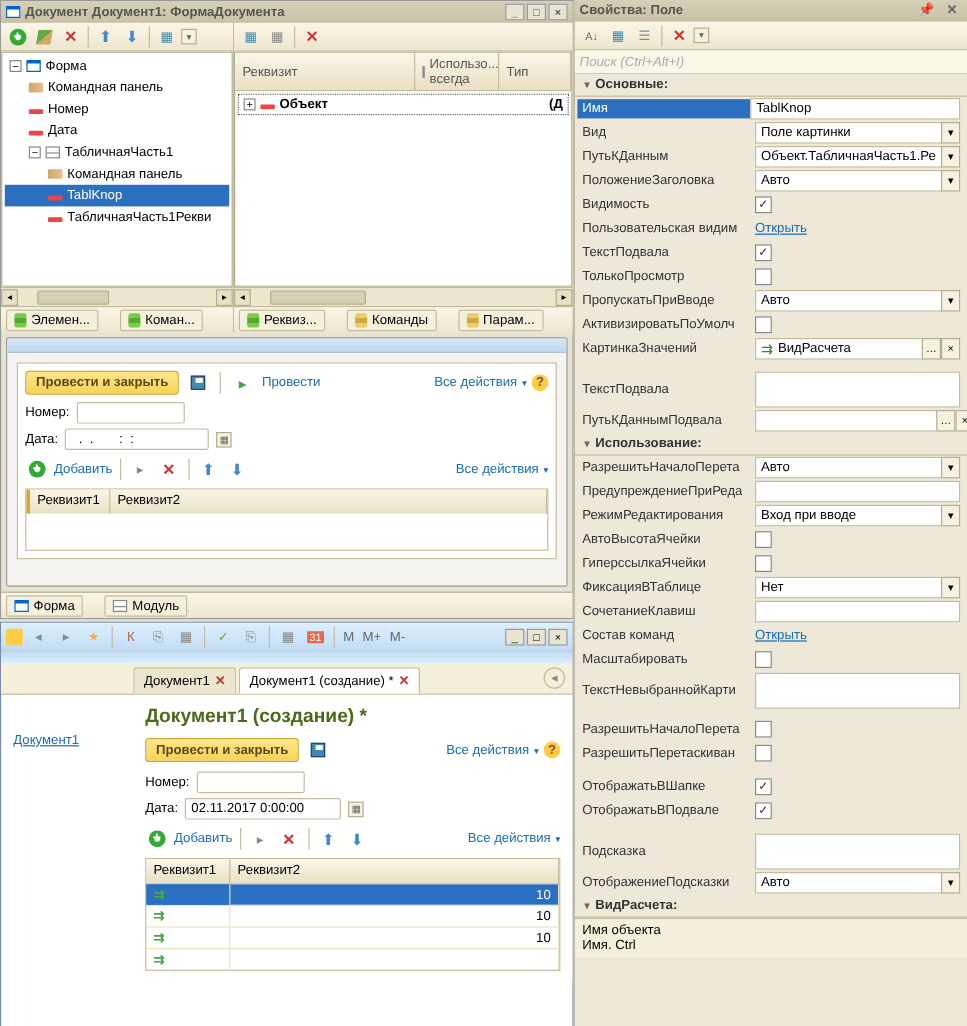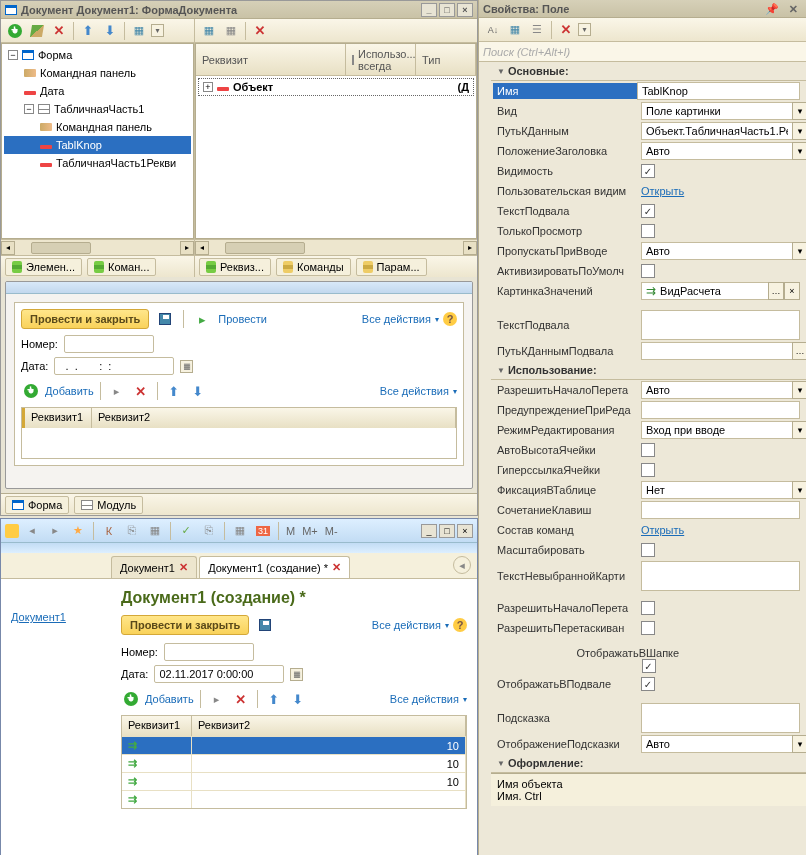--- a/index.html
+++ b/index.html
@@ -47,21 +47,21 @@
 .tree-node.selected { background: #2b6fc1; color: #fff; }
 .tree-node.selected-dotted { border: 1px dotted #666; }
 .indent-1 { padding-left: 20px; }
 .indent-2 { padding-left: 36px; }
 
 
 .grid-header { background: linear-gradient(to bottom, #faf6e8, #e8e0c4); border-bottom: 1px solid #c5bc9e; height: 32px; display: flex; }
 .grid-header-cell { padding: 4px 6px; border-right: 1px solid #c5bc9e; display: flex; align-items: center; gap: 4px; color: #555; }
 
 
-.bottom-tabs { background: linear-gradient(to bottom, #faf6e8, #ede6ce); height: 22px; border-top: 1px solid #c5bc9e; display: flex; align-items: center; padding: 0 4px; gap: 5px; }
+.bottom-tabs { background: linear-gradient(to bottom, #faf6e8, #ede6ce); height: 22px; border-top: 1px solid #c5bc9e; display: flex; align-items: center; padding: 0 4px; gap: 18px; }
 .btab { display: flex; align-items: center; gap: 4px; padding: 2px 6px; border: 1px solid #c5bc9e; background: #f5f0dc; border-radius: 2px; cursor: pointer; }
 
 
 .preview-panel { background: #f5f3f0; border: 1px solid #999; margin: 4px; border-radius: 2px; overflow: hidden; }
 .preview-inner { background: #fff; margin: 8px; border: 1px solid #c5bc9e; padding: 6px; }
 .yellow-btn { background: linear-gradient(to bottom, #ffe68a, #f9d25a); border: 1px solid #d4a838; border-radius: 3px; padding: 3px 8px; font-weight: bold; color: #5a4a1a; cursor: pointer; }
 .link { color: #1a6cb8; cursor: pointer; }
 .field-row { display: flex; align-items: center; gap: 6px; margin: 4px 0; }
 .text-input { border: 1px solid #c5bc9e; background: #fff; height: 18px; padding: 0 4px; border-radius: 2px; }
 
@@ -151,20 +151,24 @@
         <div class="tree-panel" style="flex:1;">
           <div class="tree">
             <div class="tree-node">
                 <span class="ico-tree">−</span>
                 <span class="ico-form"></span>
                 <span>Форма</span>
               </div>
             <div class="tree-node indent-1">
                 <span class="ico-box"></span>
                 <span>Командная панель</span>
+              </div>
+            <div class="tree-node indent-1">
+                <span class="ico-field"></span>
+                <span>Номер</span>
               </div>
             <div class="tree-node indent-1">
                 <span class="ico-field"></span>
                 <span>Дата</span>
               </div>
             <div class="tree-node indent-1">
                 <span class="ico-tree">−</span>
                 <span class="ico-table"></span>
                 <span>ТабличнаяЧасть1</span>
               </div>
@@ -487,21 +491,21 @@
         <span style="color:#888;">☰</span>
       </span>
     <span class="tb-sep"></span>
     <span class="tb-btn">
         <span class="ico-red-x">✕</span>
       </span>
     <span class="ico-dropdown">▾</span>
   </div>
   <div class="prop-search">Поиск (Ctrl+Alt+I)</div>
 
-  <div style="overflow-y:auto; height:780px;margin-left:12px;">
+  <div style="overflow-y:auto; height:780px;">
     <div class="prop-section">Основные:</div>
     <div class="prop-row">
         <span class="prop-label sel">Имя</span>
         <span class="prop-value">
           <input class="prop-input" value="TablKnop" style="">
         </span>
       </div>
     <div class="prop-row">
         <span class="prop-label">Вид</span>
         <span class="prop-value prop-select">
@@ -655,21 +659,21 @@
         <span class="prop-value">
           <span class="prop-check"></span>
         </span>
       </div>
     <div class="prop-row">
         <span class="prop-label">РазрешитьПеретаскиван</span>
         <span class="prop-value">
           <span class="prop-check"></span>
         </span>
       </div>
-    <div class="prop-row" style="margin-top:8px;flex-direction:column;">
+    <div class="prop-row" style="margin-top:8px;">
         <span class="prop-label">ОтображатьВШапке</span>
         <span class="prop-value">
           <span class="prop-check">✓</span>
         </span>
       </div>
     <div class="prop-row">
         <span class="prop-label">ОтображатьВПодвале</span>
         <span class="prop-value">
           <span class="prop-check">✓</span>
         </span>
@@ -681,19 +685,19 @@
         </span>
       </div>
     <div class="prop-row">
         <span class="prop-label">ОтображениеПодсказки</span>
         <span class="prop-value prop-select">
           <input class="prop-input" value="Авто" style="">
           <span class="prop-btn">▾</span>
         </span>
       </div>
 
-    <div class="prop-section">Оформление:</div>
+    <div class="prop-section">ВидРасчета:</div>
     <div style="border-top:1px solid #b5ad8f;padding:4px 6px;background:#f5f0dc;">
       <div>Имя объекта</div>
       <div>Имя. Ctrl</div>
     </div>
   </div>
 </div>
 
 </body></html>

